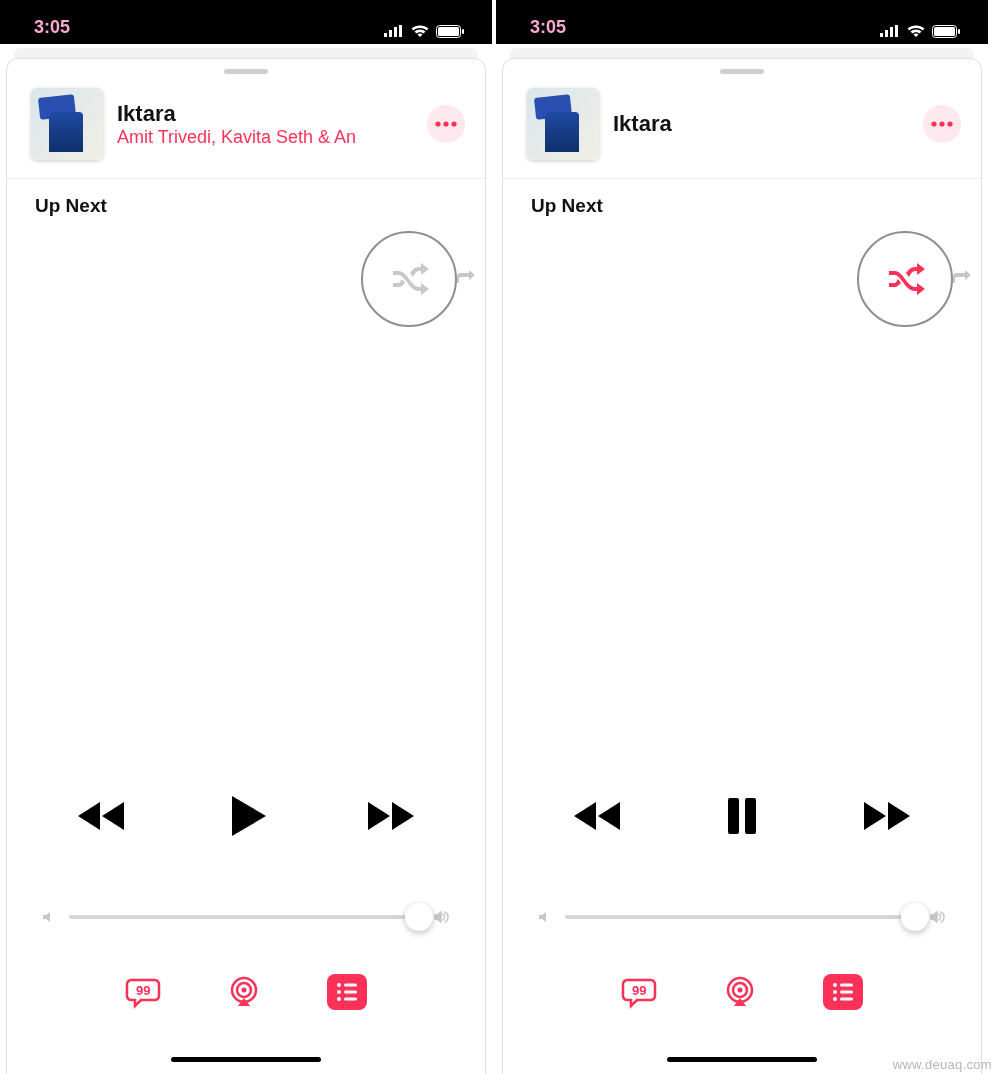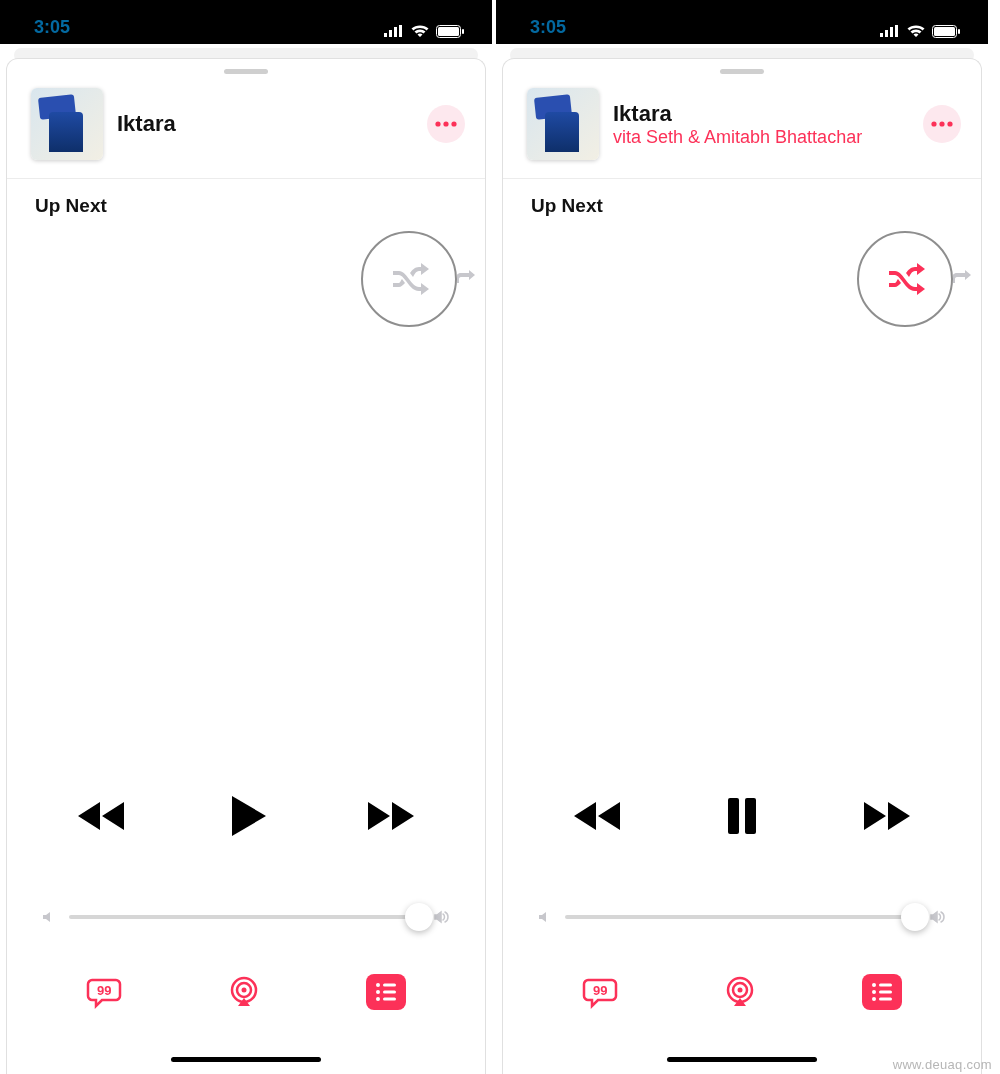--- a/index.html
+++ b/index.html
@@ -18,21 +18,21 @@
     position: relative;
     overflow: hidden;
     border-right: 4px solid #fff;
   }
   .phone:last-child { border-right: none; }
 
   
   .status-bar {
     height: 44px;
     background: #000;
-    color: #0369a1;
+    color: #f9a8d4;
     display: flex;
     align-items: flex-end;
     justify-content: space-between;
     padding: 0 28px 6px 34px;
     font-weight: 600;
     font-size: 18px;
   }
   .status-right { display: flex; align-items: center; gap: 6px; }
 
   
@@ -142,21 +142,21 @@
   }
   .vol-thumb {
     position:absolute; right:-14px; top:-12px;
     width:28px; height:28px; background:#fff; border-radius:50%;
     box-shadow:0 2px 6px rgba(0,0,0,.25);
   }
 
   
   .bottom-row {
     position:absolute; left:0; right:0; bottom: 64px;
-    display:flex; align-items:flex-start; justify-content:center; gap: 104px;
+    display:flex; align-items:flex-start; justify-content:center; gap: 65px;
   }
   .bottom-btn { width:36px; height:36px; display:flex; align-items:center; justify-content:center; }
   .bottom-btn svg { width:100%; height:100%; }
   .queue-btn {
     width:40px; height:36px; background:#fc3158; border-radius:8px;
     display:flex; align-items:center; justify-content:center;
   }
   .queue-btn svg { width:24px; height:24px; }
 
   .home-indicator {
@@ -194,20 +194,21 @@
   </div>
 
   <div class="sheet-back-edge"></div>
   <div class="card">
     <div class="grabber"></div>
 
     <div class="now-playing-row">
       <div class="album-art"></div>
       <div class="track-meta">
         <div class="track-title">Iktara</div>
+        <div class="track-artist">Amit Trivedi, Kavita Seth &amp; An</div>
       </div>
       <div class="more-btn">
         <svg viewBox="0 0 22 6">
             <circle cx="3" cy="3" r="2.6" fill="#fc3158"></circle>
             <circle cx="11" cy="3" r="2.6" fill="#fc3158"></circle>
             <circle cx="19" cy="3" r="2.6" fill="#fc3158"></circle>
           </svg>
       </div>
     </div>
 
@@ -310,21 +311,20 @@
   </div>
 
   <div class="sheet-back-edge"></div>
   <div class="card">
     <div class="grabber"></div>
 
     <div class="now-playing-row">
       <div class="album-art"></div>
       <div class="track-meta">
         <div class="track-title">Iktara</div>
-        <div class="track-artist">vita Seth &amp; Amitabh Bhattachar</div>
       </div>
       <div class="more-btn">
         <svg viewBox="0 0 22 6">
             <circle cx="3" cy="3" r="2.6" fill="#fc3158"></circle>
             <circle cx="11" cy="3" r="2.6" fill="#fc3158"></circle>
             <circle cx="19" cy="3" r="2.6" fill="#fc3158"></circle>
           </svg>
       </div>
     </div>
 

